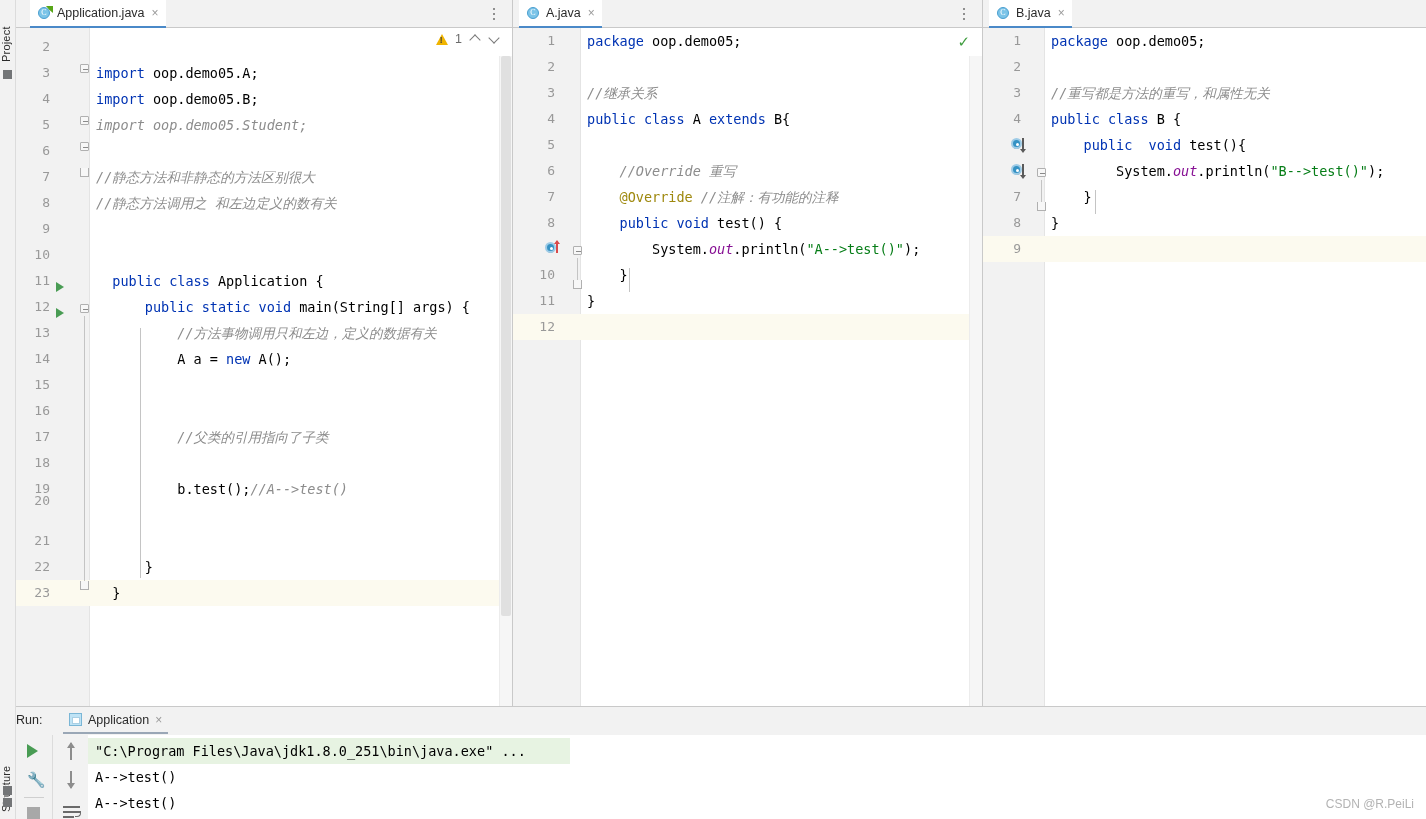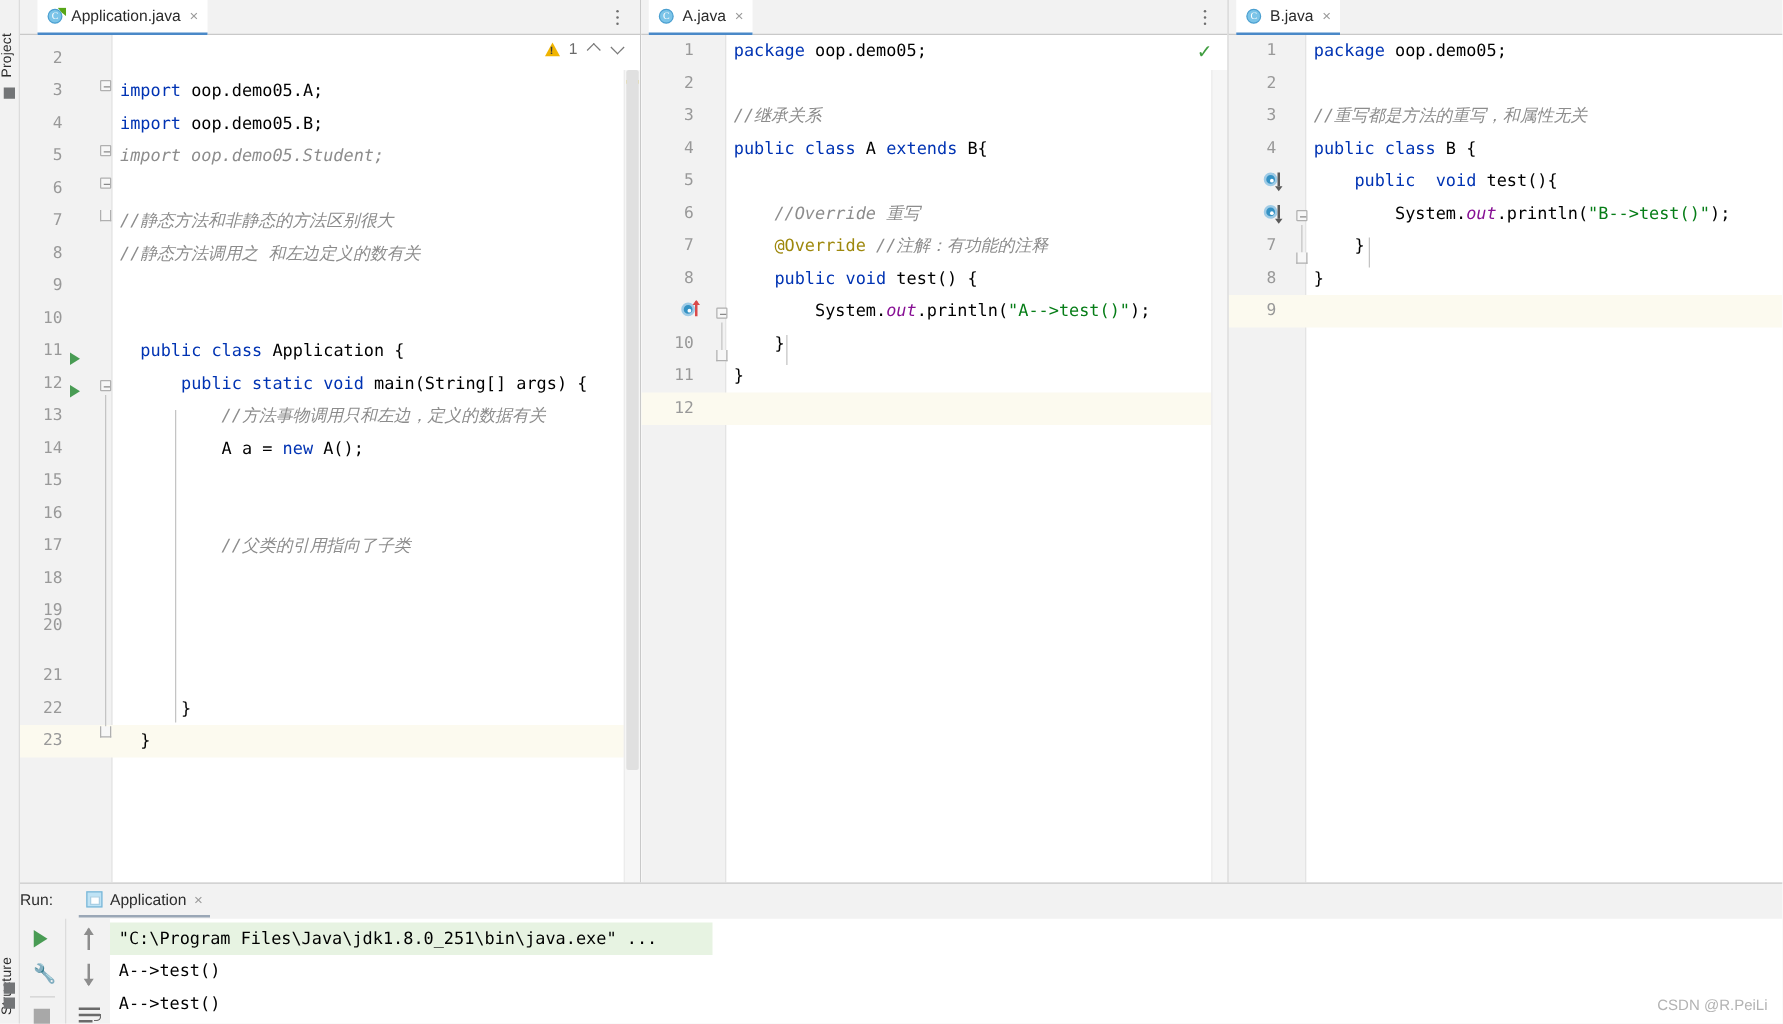--- a/index.html
+++ b/index.html
@@ -395,20 +395,21 @@
             </div>
             <div class="ln" style="top: 396px;">
               <span class="num">17</span>
               <span class="code">          <span class="cm">//父类的引用指向了子类</span></span>
             </div>
             <div class="ln" style="top: 422px;">
               <span class="num">18</span>
             </div>
             <div class="ln" style="top: 448px;">
               <span class="num">19</span>
+              <span class="code">          b.test();<span class="cm">//A--&gt;test()</span></span>
             </div>
             <div class="ln" style="top: 460px;">
               <span class="num">20</span>
               <span class="code"></span>
             </div>
             <div class="ln" style="top: 500px;">
               <span class="num">21</span>
               <span class="code"></span>
             </div>
             <div class="ln" style="top: 526px;">

